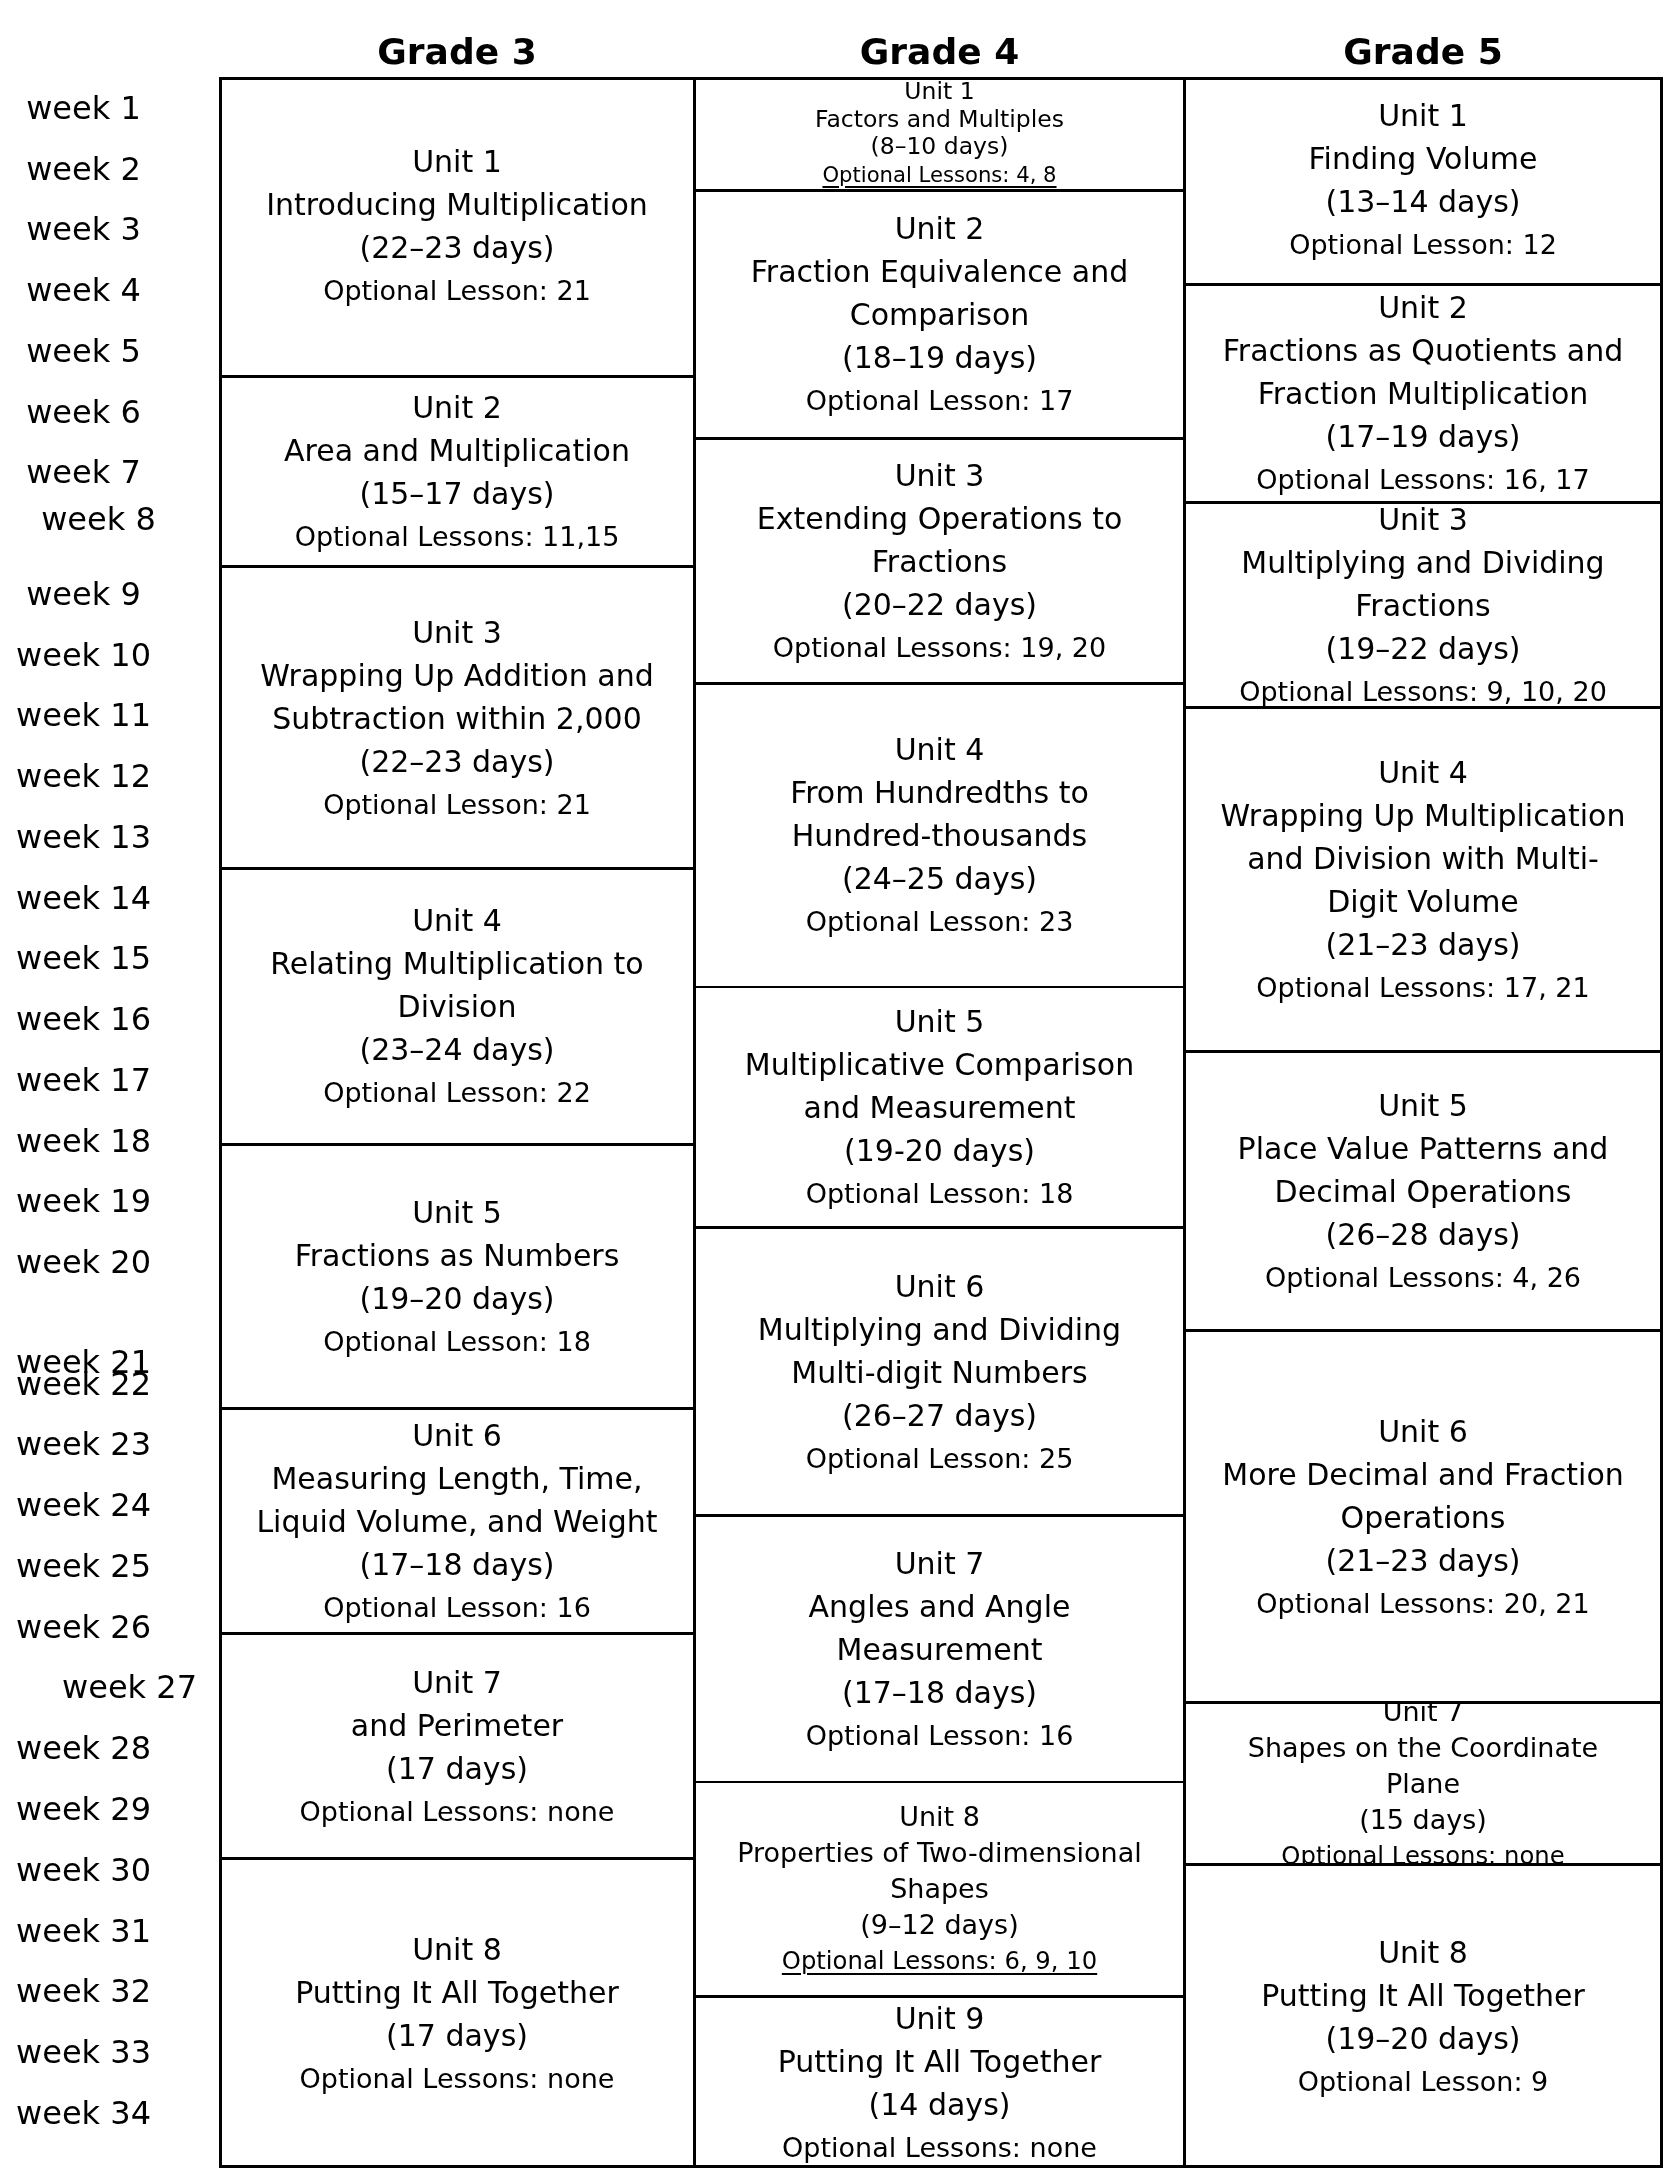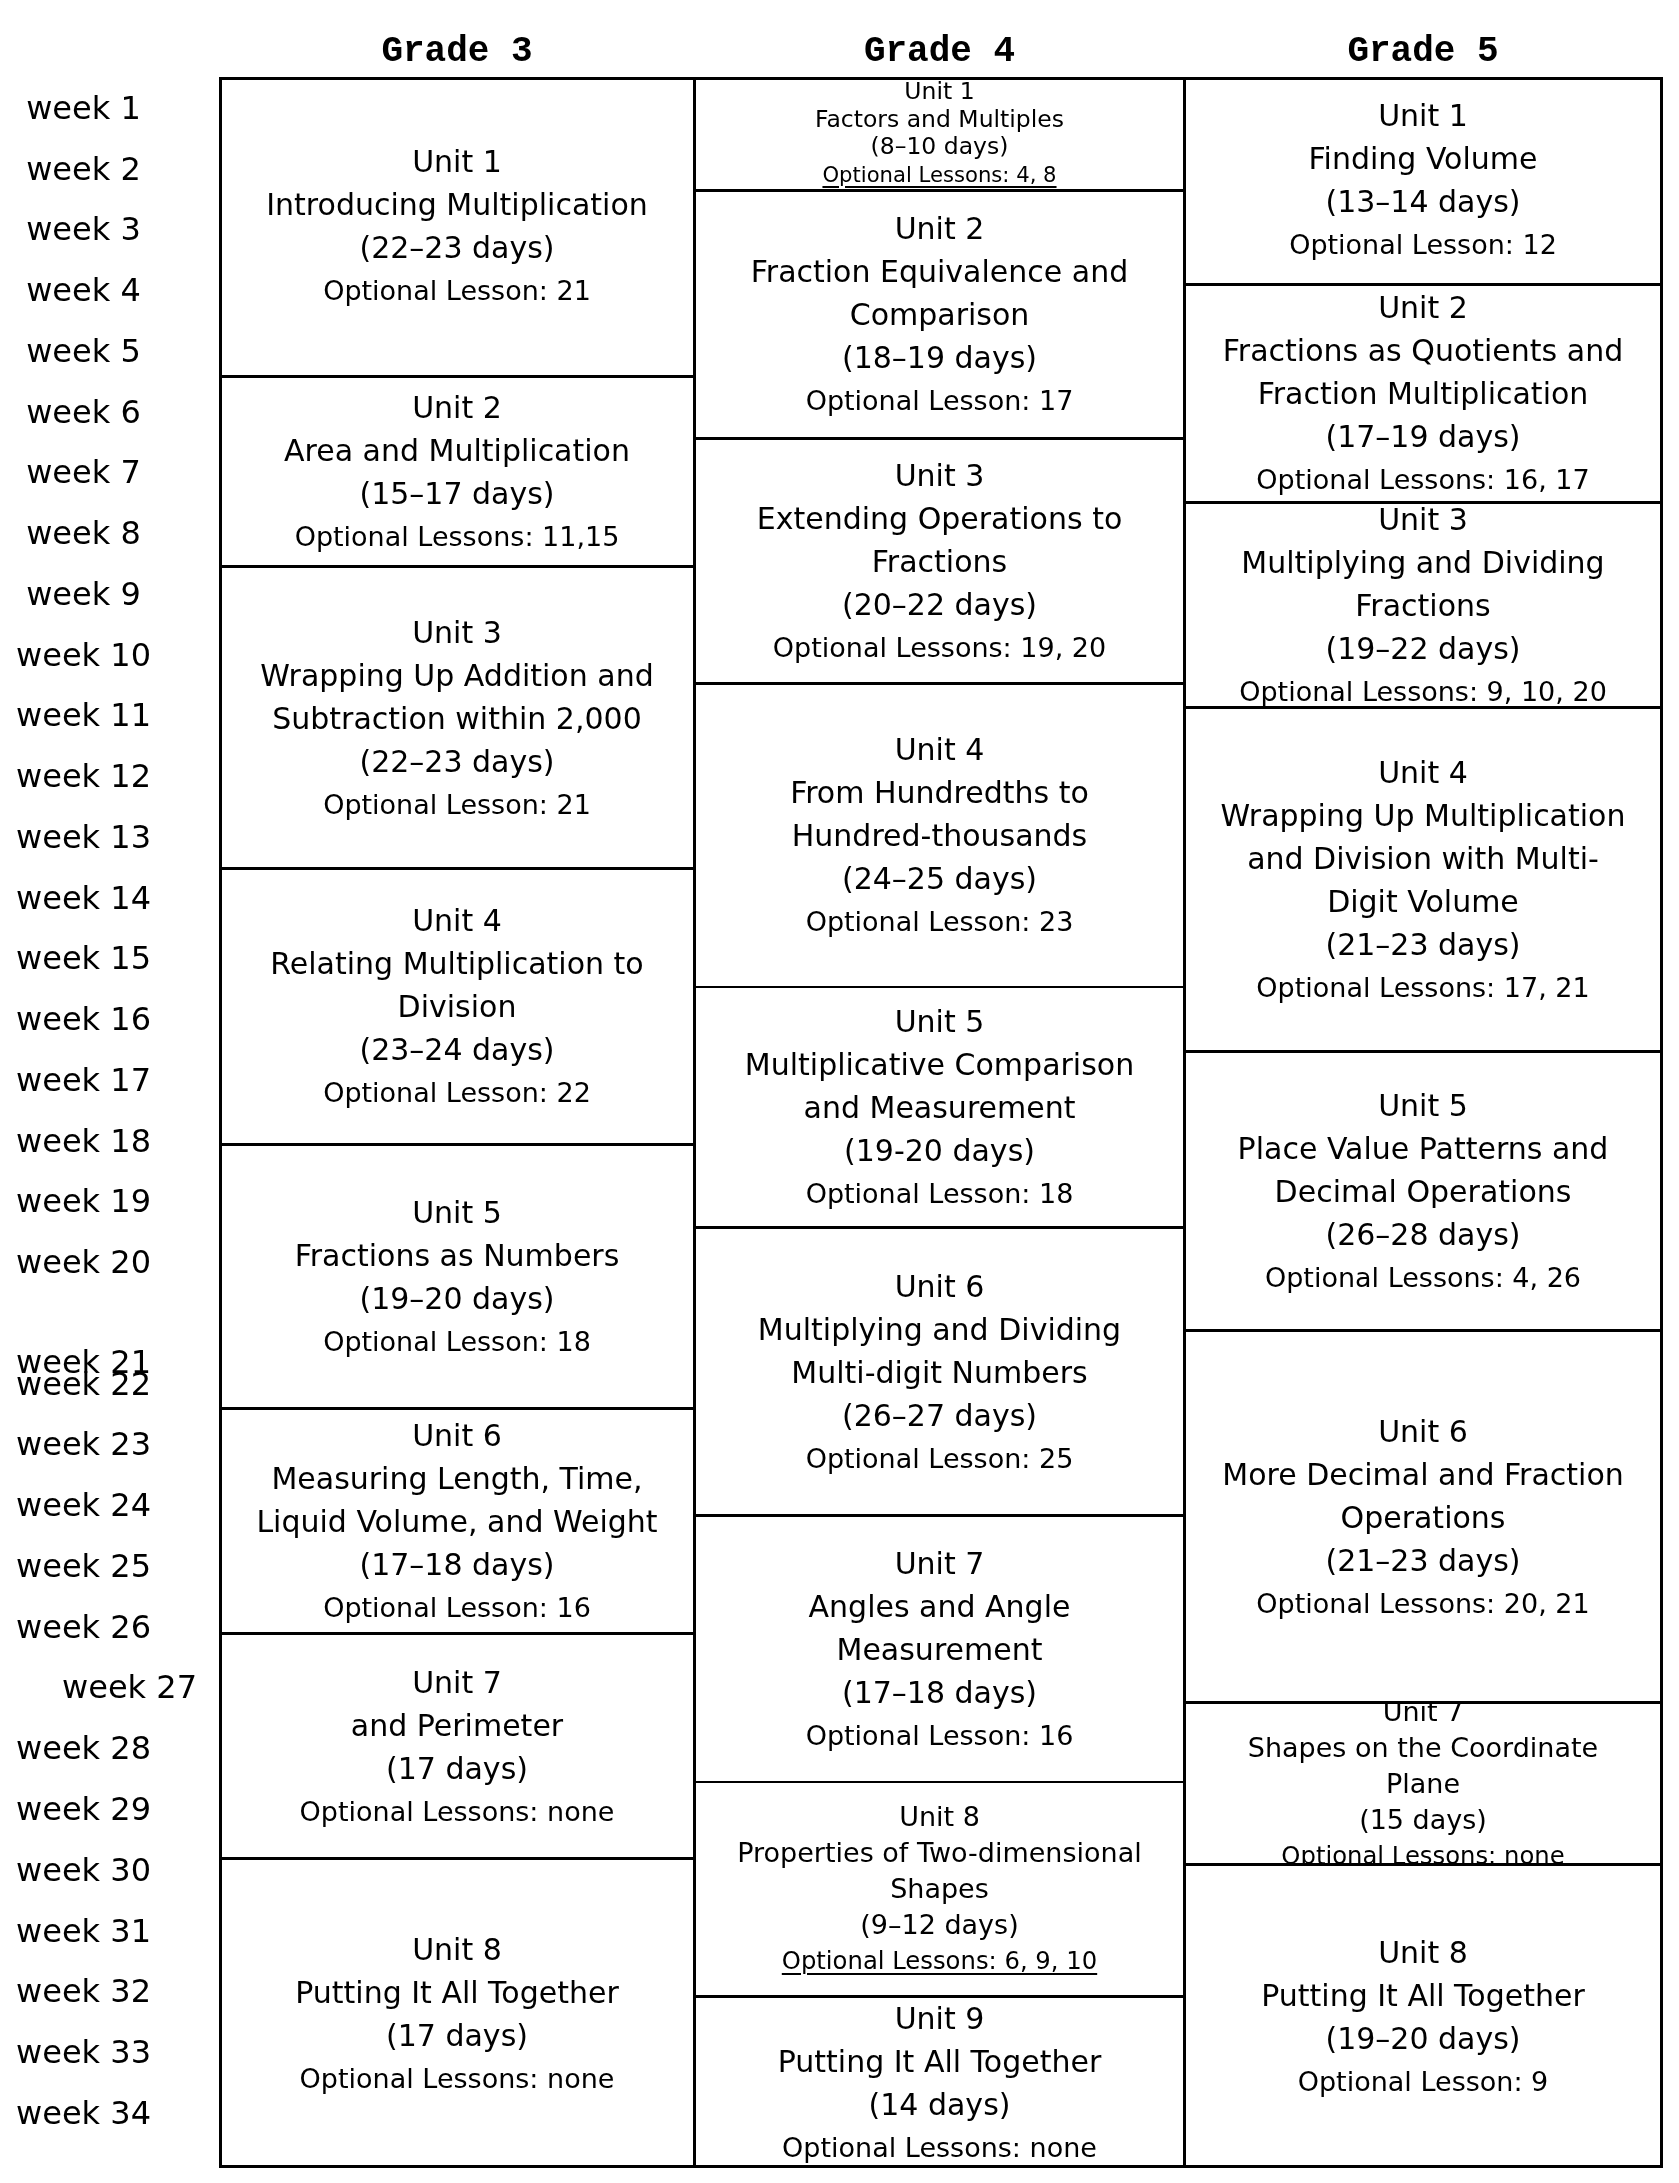--- a/index.html
+++ b/index.html
@@ -6,21 +6,21 @@
   .page{
     position:relative;
     width:1679px;height:2183px;
     background:#ffffff;
     font-family:"DejaVu Sans", sans-serif;
     color:#000;
     overflow:hidden;
   }
   .grade-header{
     position:absolute;top:31px;height:41px;line-height:41px;
-    font-size:36px;font-weight:bold;text-align:center;font-family:Liberation Mono, monospace;
+    font-size:36px;font-weight:bold;text-align:center;
   }
   .week-label{
     position:absolute;left:0;width:167px;
     transform:translateY(-50%);
     font-size:32px;line-height:37px;text-align:center;white-space:nowrap;
   }
   .unit-cell{
     position:absolute;
     box-sizing:border-box;
     display:flex;flex-direction:column;justify-content:center;align-items:center;
@@ -59,21 +59,21 @@
   <div class="grade-header" id="hdr-2" style="left:1184px;width:478px;">Grade 5</div>
 
   <div id="week-labels">
       <div class="week-label" style="top: 108px;">week 1</div>
       <div class="week-label" style="top: 169px;">week 2</div>
       <div class="week-label" style="top: 229px;">week 3</div>
       <div class="week-label" style="top: 290px;">week 4</div>
       <div class="week-label" style="top: 351px;">week 5</div>
       <div class="week-label" style="top: 412px;">week 6</div>
       <div class="week-label" style="top: 472px;">week 7</div>
-      <div class="week-label" style="top: 533px;">week 8</div>
+      <div class="week-label" style="top: 519px; padding-left: 15px;">week 8</div>
       <div class="week-label" style="top: 594px;">week 9</div>
       <div class="week-label" style="top: 655px;">week 10</div>
       <div class="week-label" style="top: 715px;">week 11</div>
       <div class="week-label" style="top: 776px;">week 12</div>
       <div class="week-label" style="top: 837px;">week 13</div>
       <div class="week-label" style="top: 898px;">week 14</div>
       <div class="week-label" style="top: 958px;">week 15</div>
       <div class="week-label" style="top: 1019px;">week 16</div>
       <div class="week-label" style="top: 1080px;">week 17</div>
       <div class="week-label" style="top: 1141px;">week 18</div>

